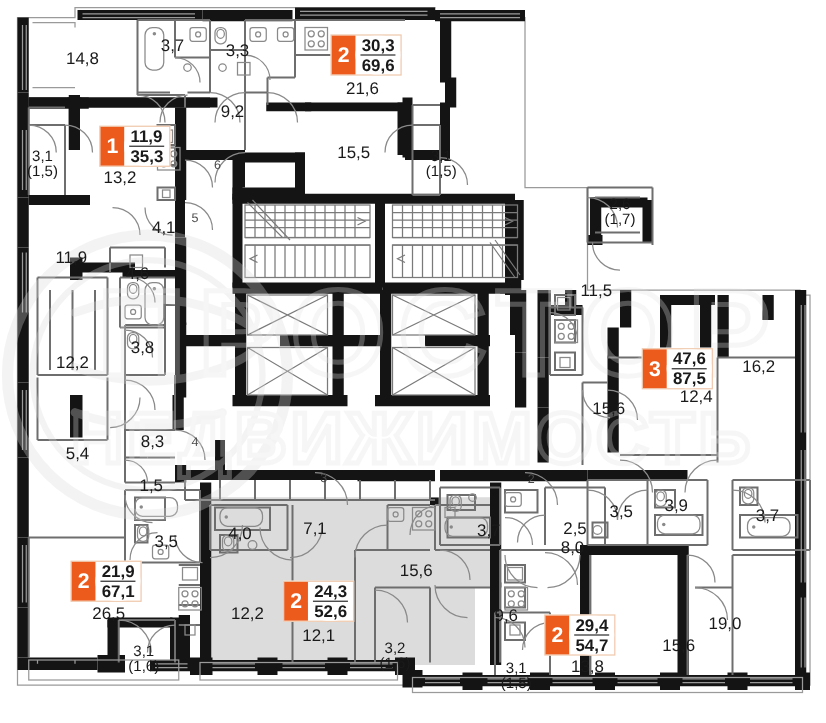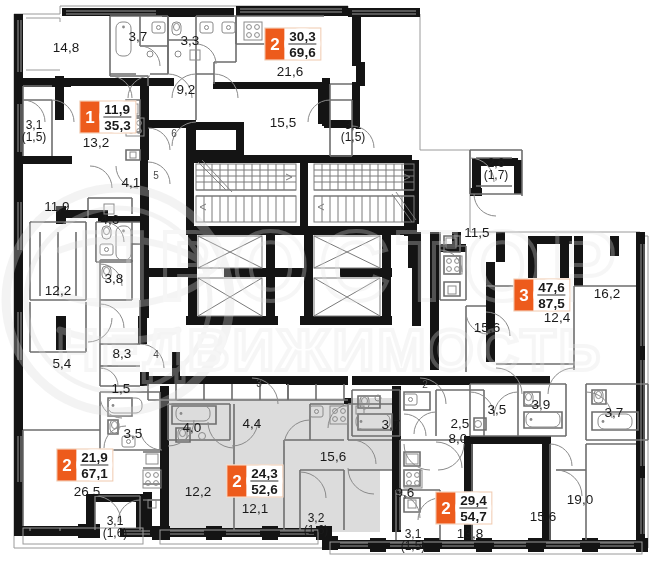--- a/index.html
+++ b/index.html
@@ -549,21 +549,21 @@
       <div class="lbl area" style="left: 57px; top: 206px;">11,9</div>
       <div class="lbl area" style="left: 110px; top: 219px;">4,6</div>
       <div class="lbl area" style="left: 131px; top: 182px;">4,1</div>
       <div class="lbl area" style="left: 114px; top: 278px;">3,8</div>
       <div class="lbl area" style="left: 58px; top: 290px;">12,2</div>
       <div class="lbl area" style="left: 62px; top: 363px;">5,4</div>
       <div class="lbl area" style="left: 122px; top: 353px;">8,3</div>
       <div class="lbl area" style="left: 121px; top: 388px;">1,5</div>
       <div class="lbl area" style="left: 133px; top: 433px;">3,5</div>
       <div class="lbl area" style="left: 192px; top: 427px;">4,0</div>
-      <div class="lbl area" style="left: 252px; top: 423px;">4,4</div>
+      <div class="lbl area" style="left: 252px; top: 423px;">7,1</div>
       <div class="lbl area" style="left: 198px; top: 491px;">12,2</div>
       <div class="lbl area" style="left: 255px; top: 508px;">12,1</div>
       <div class="lbl area" style="left: 333px; top: 456px;">15,6</div>
       <div class="lbl area" style="left: 87px; top: 491px;">26,5</div>
       <div class="lbl area" style="left: 477px; top: 232px;">11,5</div>
       <div class="lbl area" style="left: 540px; top: 317px; margin-left: 17px;">12,4</div>
       <div class="lbl area" style="left: 607px; top: 293px;">16,2</div>
       <div class="lbl area" style="left: 487px; top: 327px;">15,6</div>
       <div class="lbl area" style="left: 497px; top: 409px;">3,5</div>
       <div class="lbl area" style="left: 541px; top: 404px;">3,9</div>

